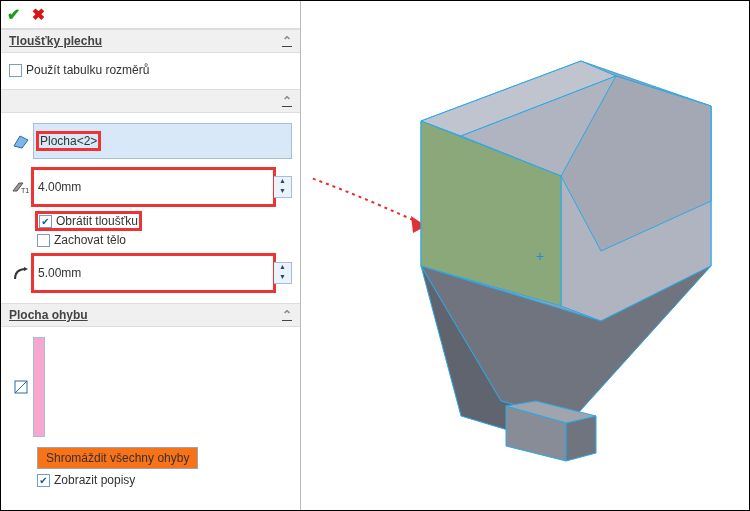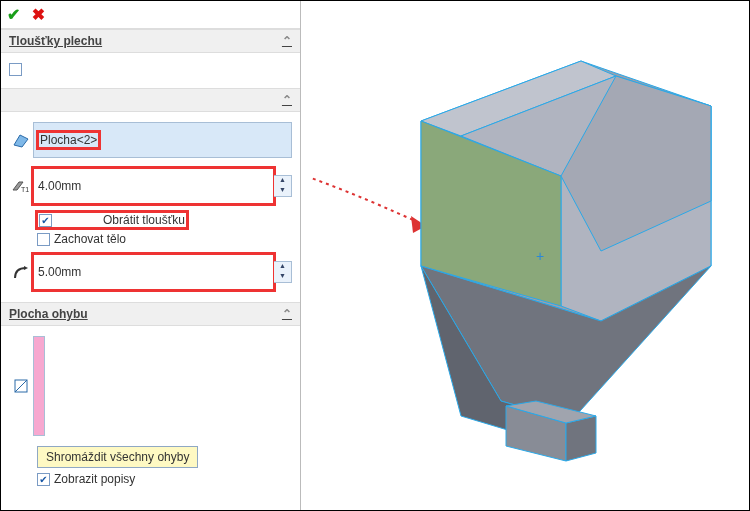--- a/index.html
+++ b/index.html
@@ -18,41 +18,42 @@
   .icon-slot { width:24px; display:flex; justify-content:center;}
   .chk { width:13px; height:13px; border:1px solid #7a9bc4; margin-right:4px; display:inline-flex; align-items:center; justify-content:center; font-size:10px; color:#1857a4; background:#fff;}
   .chk.checked::after { content:"✔"; }
   .input { flex:1; border:1px solid #a8bed6; height:36px; padding:0 4px; background:#fff; display:flex; align-items:center;}
   .input.sel { background:#d8e8f8;}
   .spin { width:18px; height:22px; border:1px solid #a8bed6; border-left:none; display:flex; flex-direction:column; background:#eaf2fb;}
   .spin div{flex:1; font-size:7px; text-align:center; color:#346;}
   .hl { outline:3px solid #e33; outline-offset:-1px;}
   .listbox { border:1px solid #a8bed6; height:100px; background:#e8f2fb; display:flex;}
   .listbox .pink { width:10px; background:#f7a8d0;}
-  .btn { border:1px solid #8fa8c4; background:#fef9c3; padding:3px 8px; display:inline-block; margin-top:6px;}
+  .btn { border:1px solid #8fa8c4; background:#f97316; padding:3px 8px; display:inline-block; margin-top:6px;}
   .canvas { position:absolute; left:310px; top:0; right:0; bottom:0; }
   svg { display:block;}
   .indent { margin-left:28px;}
 </style>
 </head>
 <body>
 
 <div class="panel">
   <div class="confirm">
     <span class="ok">✔</span>
     <span class="cancel">✖</span>
   </div>
 
   <div class="sect-h">
     <span>Tloušťky plechu</span>
     <span class="caret">⌃</span>
   </div>
   <div class="sect-b">
     <div class="row">
       <span class="chk"></span>
+      <span>Použít tabulku rozměrů</span>
     </div>
   </div>
 
   <div class="sect-h">
     <span class="caret">⌃</span>
   </div>
   <div class="sect-b">
     <div class="row">
       <span class="icon-slot">
         <svg width="18" height="18">
@@ -71,21 +72,21 @@
           </svg>
       </span>
       <div class="input hl">
           <span>4.00mm</span>
         </div>
       <div class="spin">
           <div>▲</div>
           <div>▼</div>
         </div>
     </div>
-    <div class="row indent hl" style="width:fit-content; padding:1px 2px; margin-top:8px;gap:47px;">
+    <div class="row indent hl" style="width:fit-content; padding:1px 2px; margin-top:8px;">
       <span class="chk checked"></span>
       <span>Obrátit tloušťku</span>
     </div>
     <div class="row indent">
       <span class="chk"></span>
       <span>Zachovat tělo</span>
     </div>
     <div class="row" style="margin-top:8px">
       <span class="icon-slot">
         <svg width="18" height="18">

